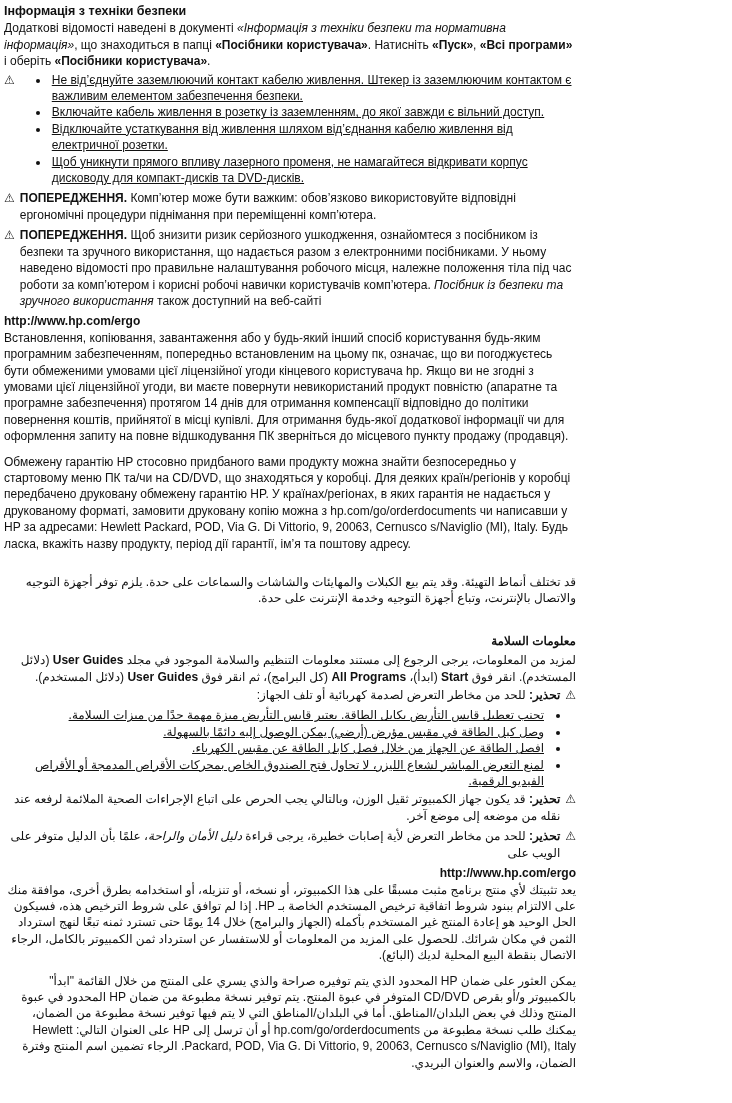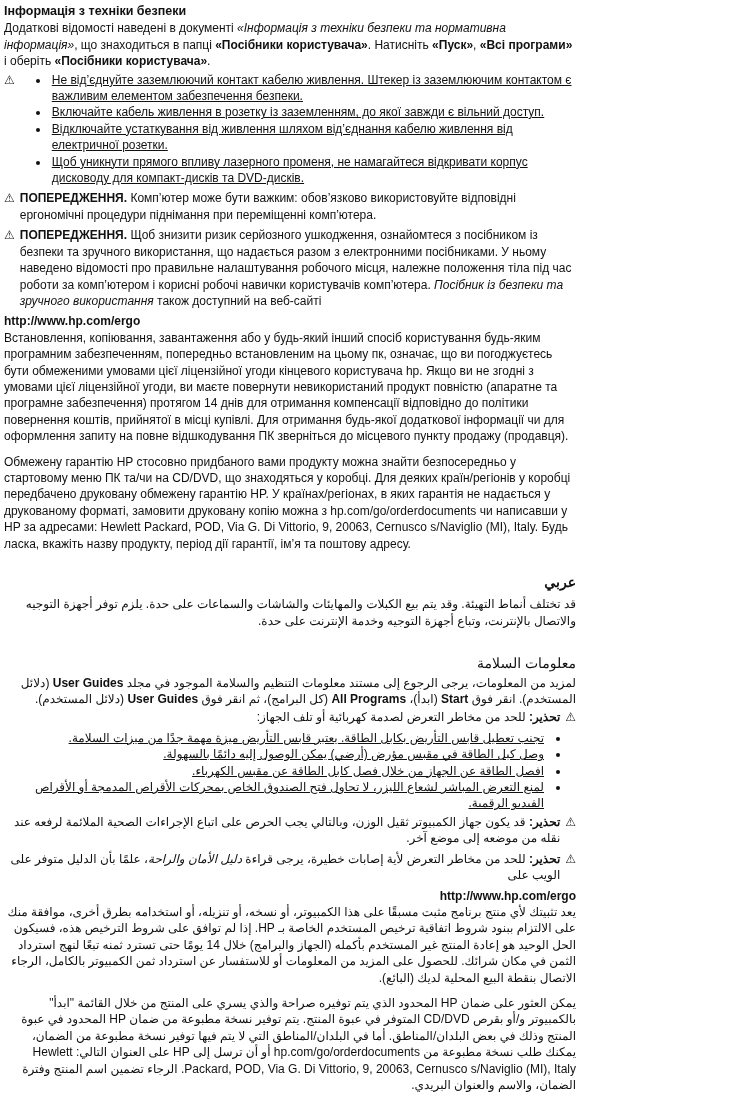--- a/index.html
+++ b/index.html
@@ -18,21 +18,21 @@
   .warning{display:flex;gap:5px;margin:2px 0 2px 0;}
   .warn-icon{flex:0 0 auto;font-size:12px;line-height:16.4px;}
   .warn-body{flex:1 1 auto;}
   ul.bullets{margin:0 0 2px 0;padding-inline-start:30px;list-style:disc outside;text-decoration:underline;}
   ul.bullets li{margin:0;padding-inline-start:2px;}
   .url{font-weight:700;}
   .para{margin:0 0 9px 0;}
   
   .ar{direction:rtl;text-align:right;margin-top:22px;padding-left:2px;}
   .ar-title{font-size:14px;font-weight:700;margin:0 0 6px 0;}
-  .h-ar{font-size:14px;font-weight:400;margin:26px 0 3px 0;}
+  .h-ar{font-size:12px;font-weight:700;margin:26px 0 3px 0;}
   .ar .url-line{display:block;text-align:right;}
   .ar .url-line bdo{direction:ltr;unicode-bidi:bidi-override;}
 </style>
 </head>
 <body>
 
 <div class="page">
 
   <section>
 
@@ -67,21 +67,20 @@
     </div>
     <div class="url">http://www.hp.com/ergo</div>
 
     <p class="para">Встановлення, копіювання, завантаження або у будь-який інший спосіб користування будь-яким програмним забезпеченням, попередньо встановленим на цьому пк, означає, що ви погоджуєтесь бути обмеженими умовами цієї ліцензійної угоди кінцевого користувача hp. Якщо ви не згодні з умовами цієї ліцензійної угоди, ви маєте повернути невикористаний продукт повністю (апаратне та програмне забезпечення) протягом 14 днів для отримання компенсації відповідно до політики повернення коштів, прийнятої в місці купівлі. Для отримання будь-якої додаткової інформації чи для оформлення запиту на повне відшкодування ПК зверніться до місцевого пункту продажу (продавця).</p>
     <p class="para">Обмежену гарантію HP стосовно придбаного вами продукту можна знайти безпосередньо у стартовому меню ПК та/чи на CD/DVD, що знаходяться у коробці. Для деяких країн/регіонів у коробці передбачено друковану обмежену гарантію HP. У країнах/регіонах, в яких гарантія не надається у друкованому форматі, замовити друковану копію можна з hp.com/go/orderdocuments чи написавши у HP за адресами: Hewlett Packard, POD, Via G. Di Vittorio, 9, 20063, Cernusco s/Naviglio (MI), Italy. Будь ласка, вкажіть назву продукту, період дії гарантії, ім’я та поштову адресу.</p>
 
   </section>
 
   <section class="ar">
 
-    <div class="ar-title">عربي</div>
 
     <p class="para">قد تختلف أنماط التهيئة. وقد يتم بيع الكبلات والمهايئات والشاشات والسماعات على حدة. يلزم توفر أجهزة التوجيه والاتصال بالإنترنت، وتباع أجهزة التوجيه وخدمة الإنترنت على حدة.</p>
 
     <div class="h-ar">معلومات السلامة</div>
 
     <p><span>لمزيد من المعلومات، يرجى الرجوع إلى مستند معلومات التنظيم والسلامة الموجود في مجلد </span><b>User Guides</b><span> (دلائل المستخدم). انقر فوق </span><b>Start</b><span> (ابدأ)، </span><b>All Programs</b><span> (كل البرامج)، ثم انقر فوق </span><b>User Guides</b><span> (دلائل المستخدم).</span></p>
 
     <div class="warning">
       <span class="warn-icon">⚠</span>
       <div class="warn-body">

